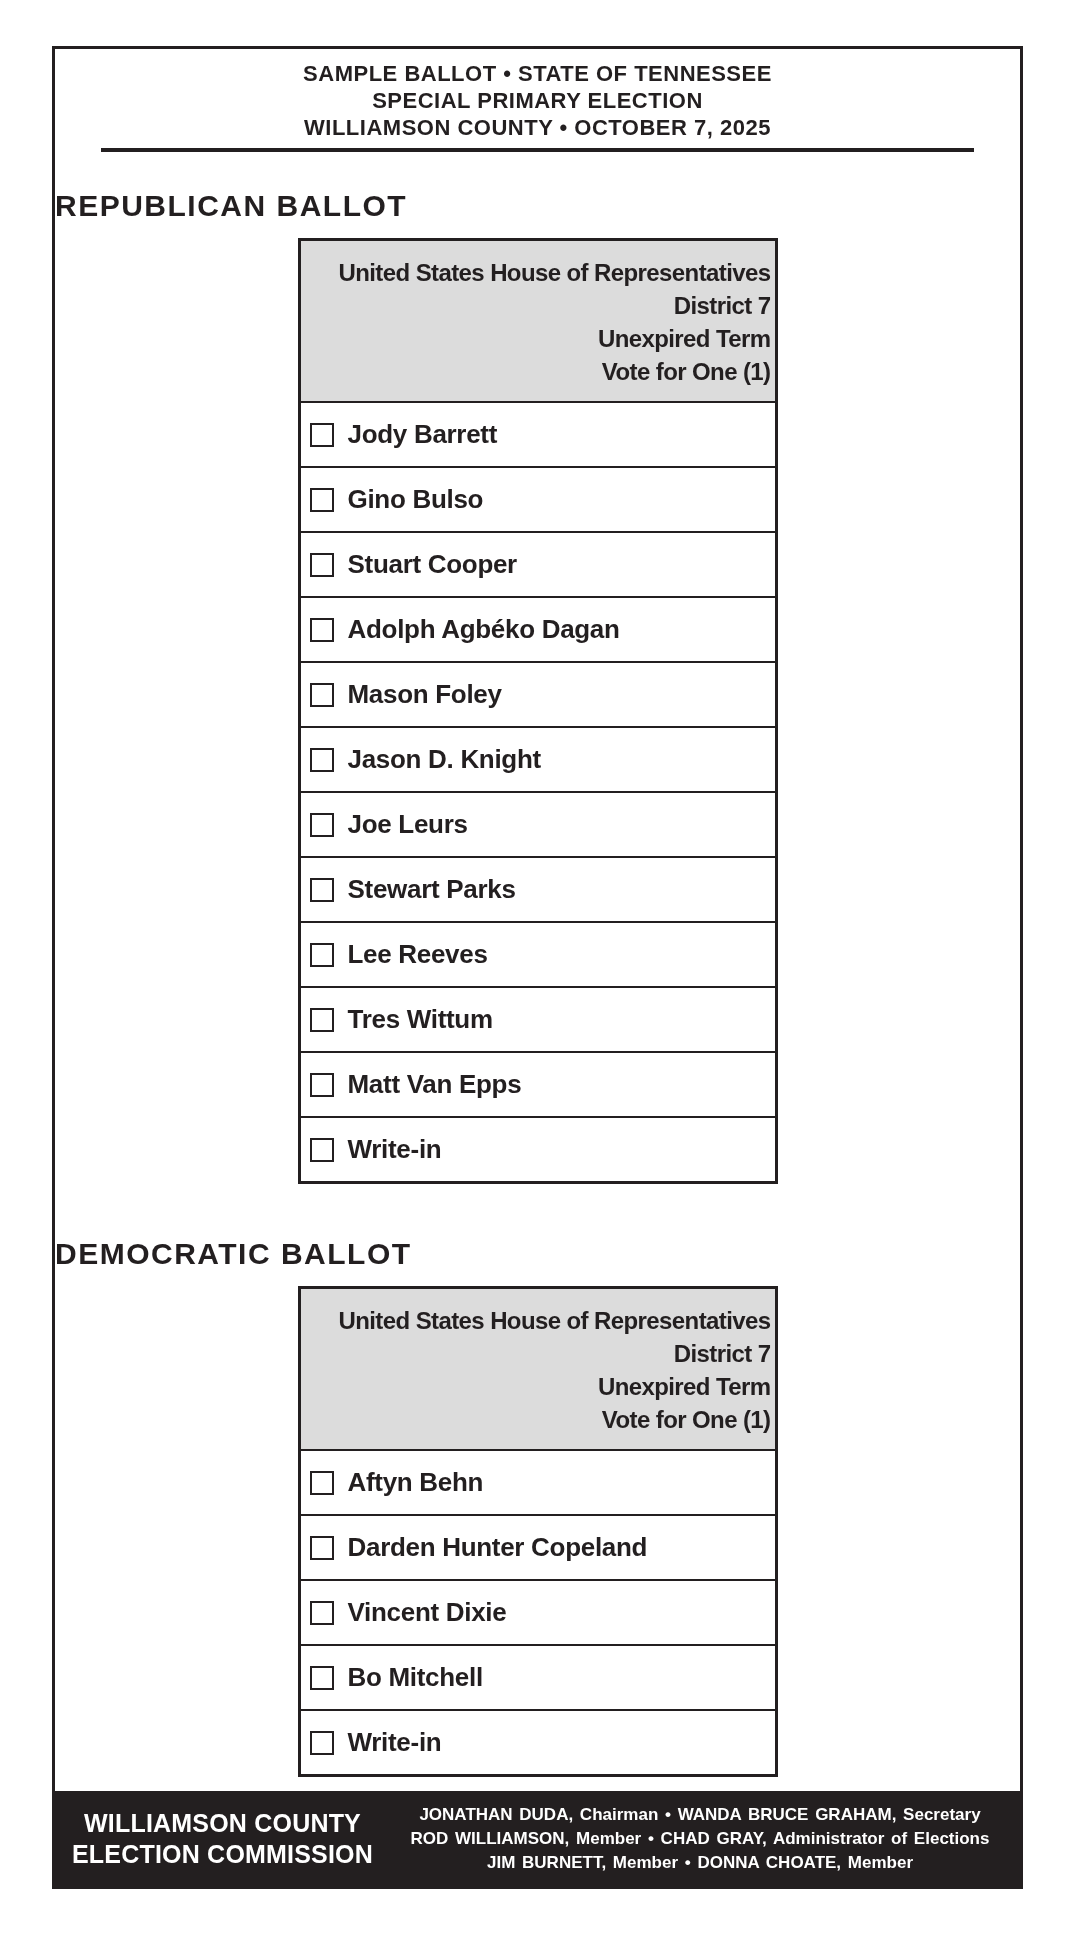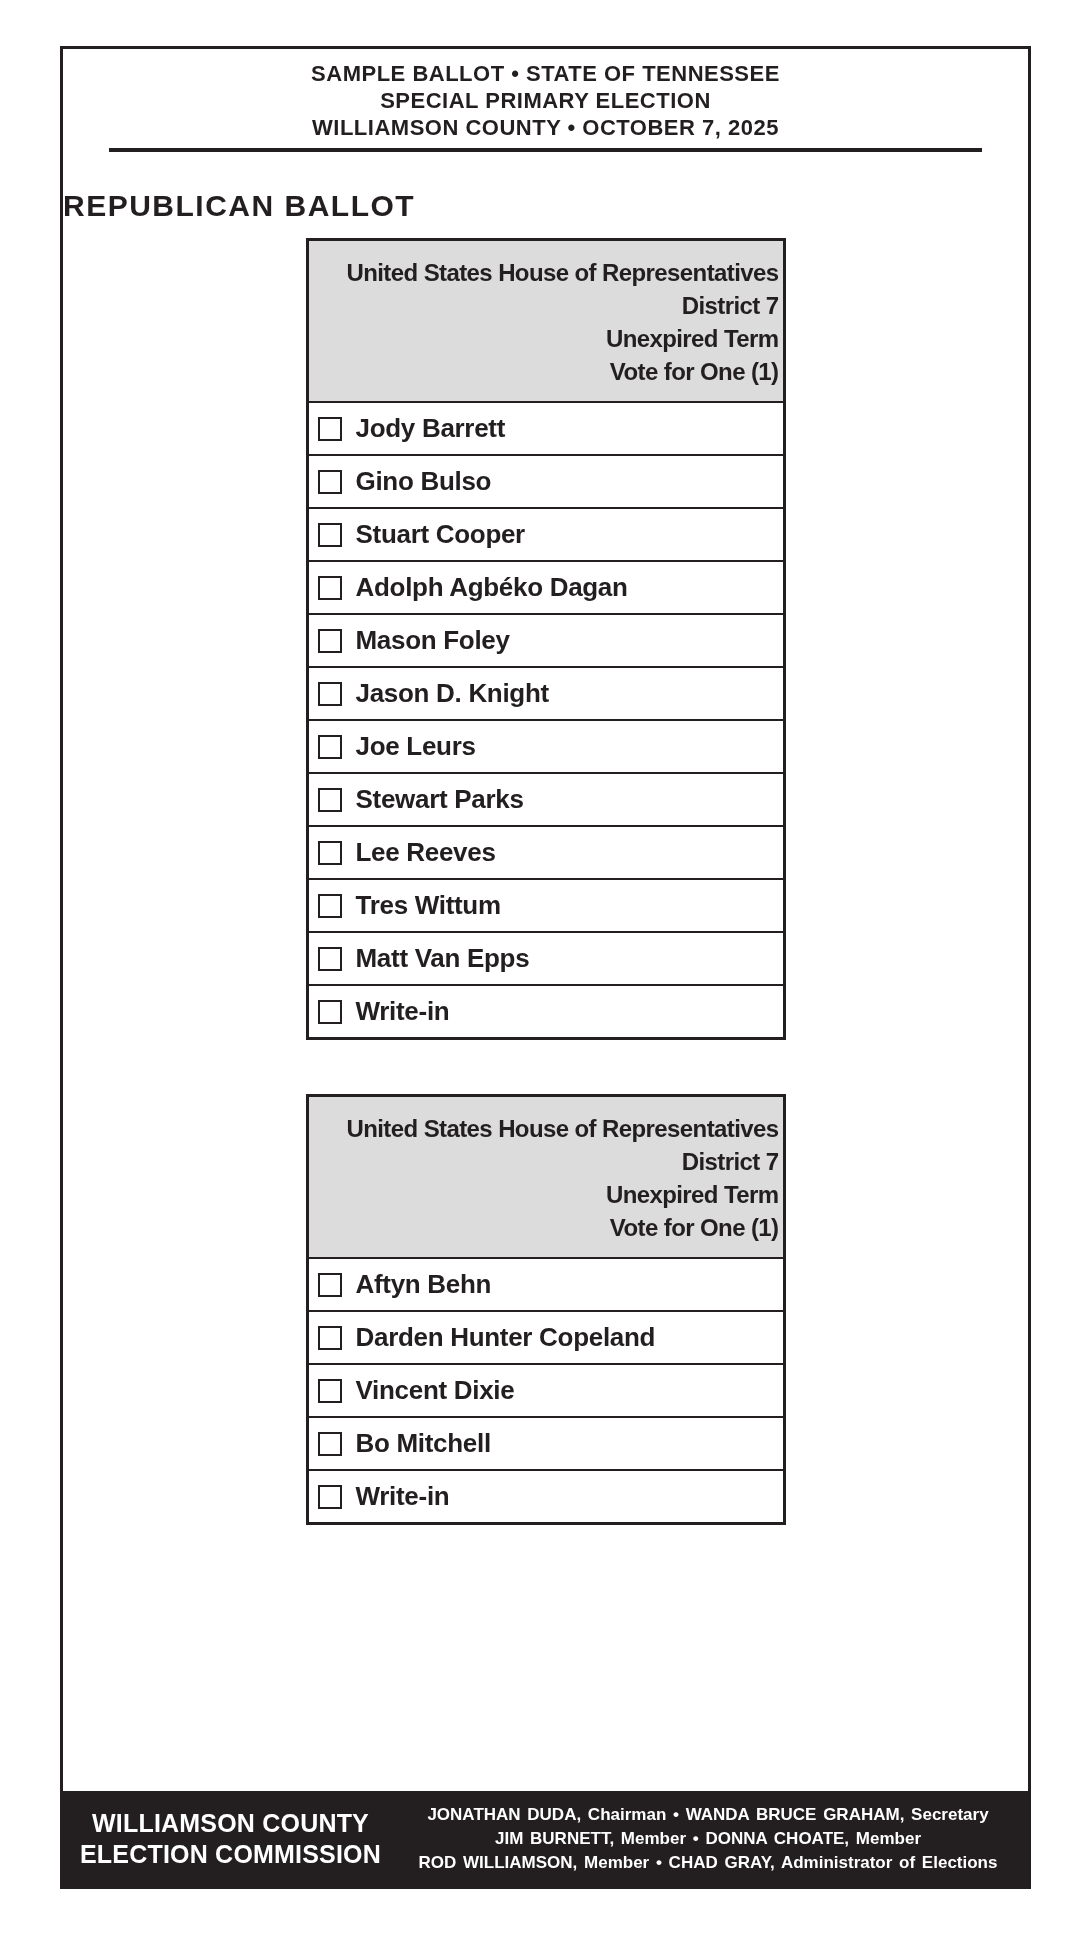--- a/index.html
+++ b/index.html
@@ -15,21 +15,21 @@
   }
   .canvas{
     position:relative;
     width:1067px;
     height:1940px;
     background:var(--paper);
     overflow:hidden;
   }
   .page{
     position:absolute;
-    left:60px;
+    left:52px;
     top:46px;
     width:971px;
     height:1843px;
     border:3px solid var(--ink);
     background:var(--paper);
     display:flex;
     flex-direction:column;
   }
   .page-header{
     padding-top:11px;
@@ -62,21 +62,21 @@
   .contest-header{
     background:var(--contest-bg);
     text-align:right;
     font-weight:bold;
     font-size:24px;
     line-height:33px;
     letter-spacing:-0.6px;
     padding:15px 4px 13px 4px;
   }
   .candidate-row{
-    height:53px;
+    height:65px;
     border-top:2px solid var(--ink);
     display:flex;
     align-items:center;
     padding-left:9px;
     background:var(--paper);
   }
   .checkbox{
     width:24px;
     height:24px;
     border:2px solid var(--ink);
@@ -202,20 +202,21 @@
 
   <div class="candidate-row">
     <span class="checkbox"></span>
     <span class="candidate-name">Write-in</span>
   </div>
 </div>
     </div>
   </section>
 
   <section class="ballot-section">
+    <h2 class="ballot-title">DEMOCRATIC BALLOT</h2>
     <div class="contest-box">
       <div class="contest-header">
   <div class="contest-header-line">United States House of Representatives</div>
 
   <div class="contest-header-line">District 7</div>
 
   <div class="contest-header-line">Unexpired Term</div>
 
   <div class="contest-header-line">Vote for One (1)</div>
 </div>
@@ -249,19 +250,19 @@
   </section>
 </div>
 
     <footer class="footer">
       <div class="footer-left">
         <div>WILLIAMSON COUNTY</div>
         <div>ELECTION COMMISSION</div>
       </div>
       <div class="footer-right">
         <div>JONATHAN DUDA, Chairman • WANDA BRUCE GRAHAM, Secretary</div>
+        <div>ROD WILLIAMSON, Member • CHAD GRAY, Administrator of Elections</div>
         <div>JIM BURNETT, Member • DONNA CHOATE, Member</div>
-        <div>ROD WILLIAMSON, Member • CHAD GRAY, Administrator of Elections</div>
       </div>
     </footer>
 
   </div>
 </main>
 
 </body></html>

